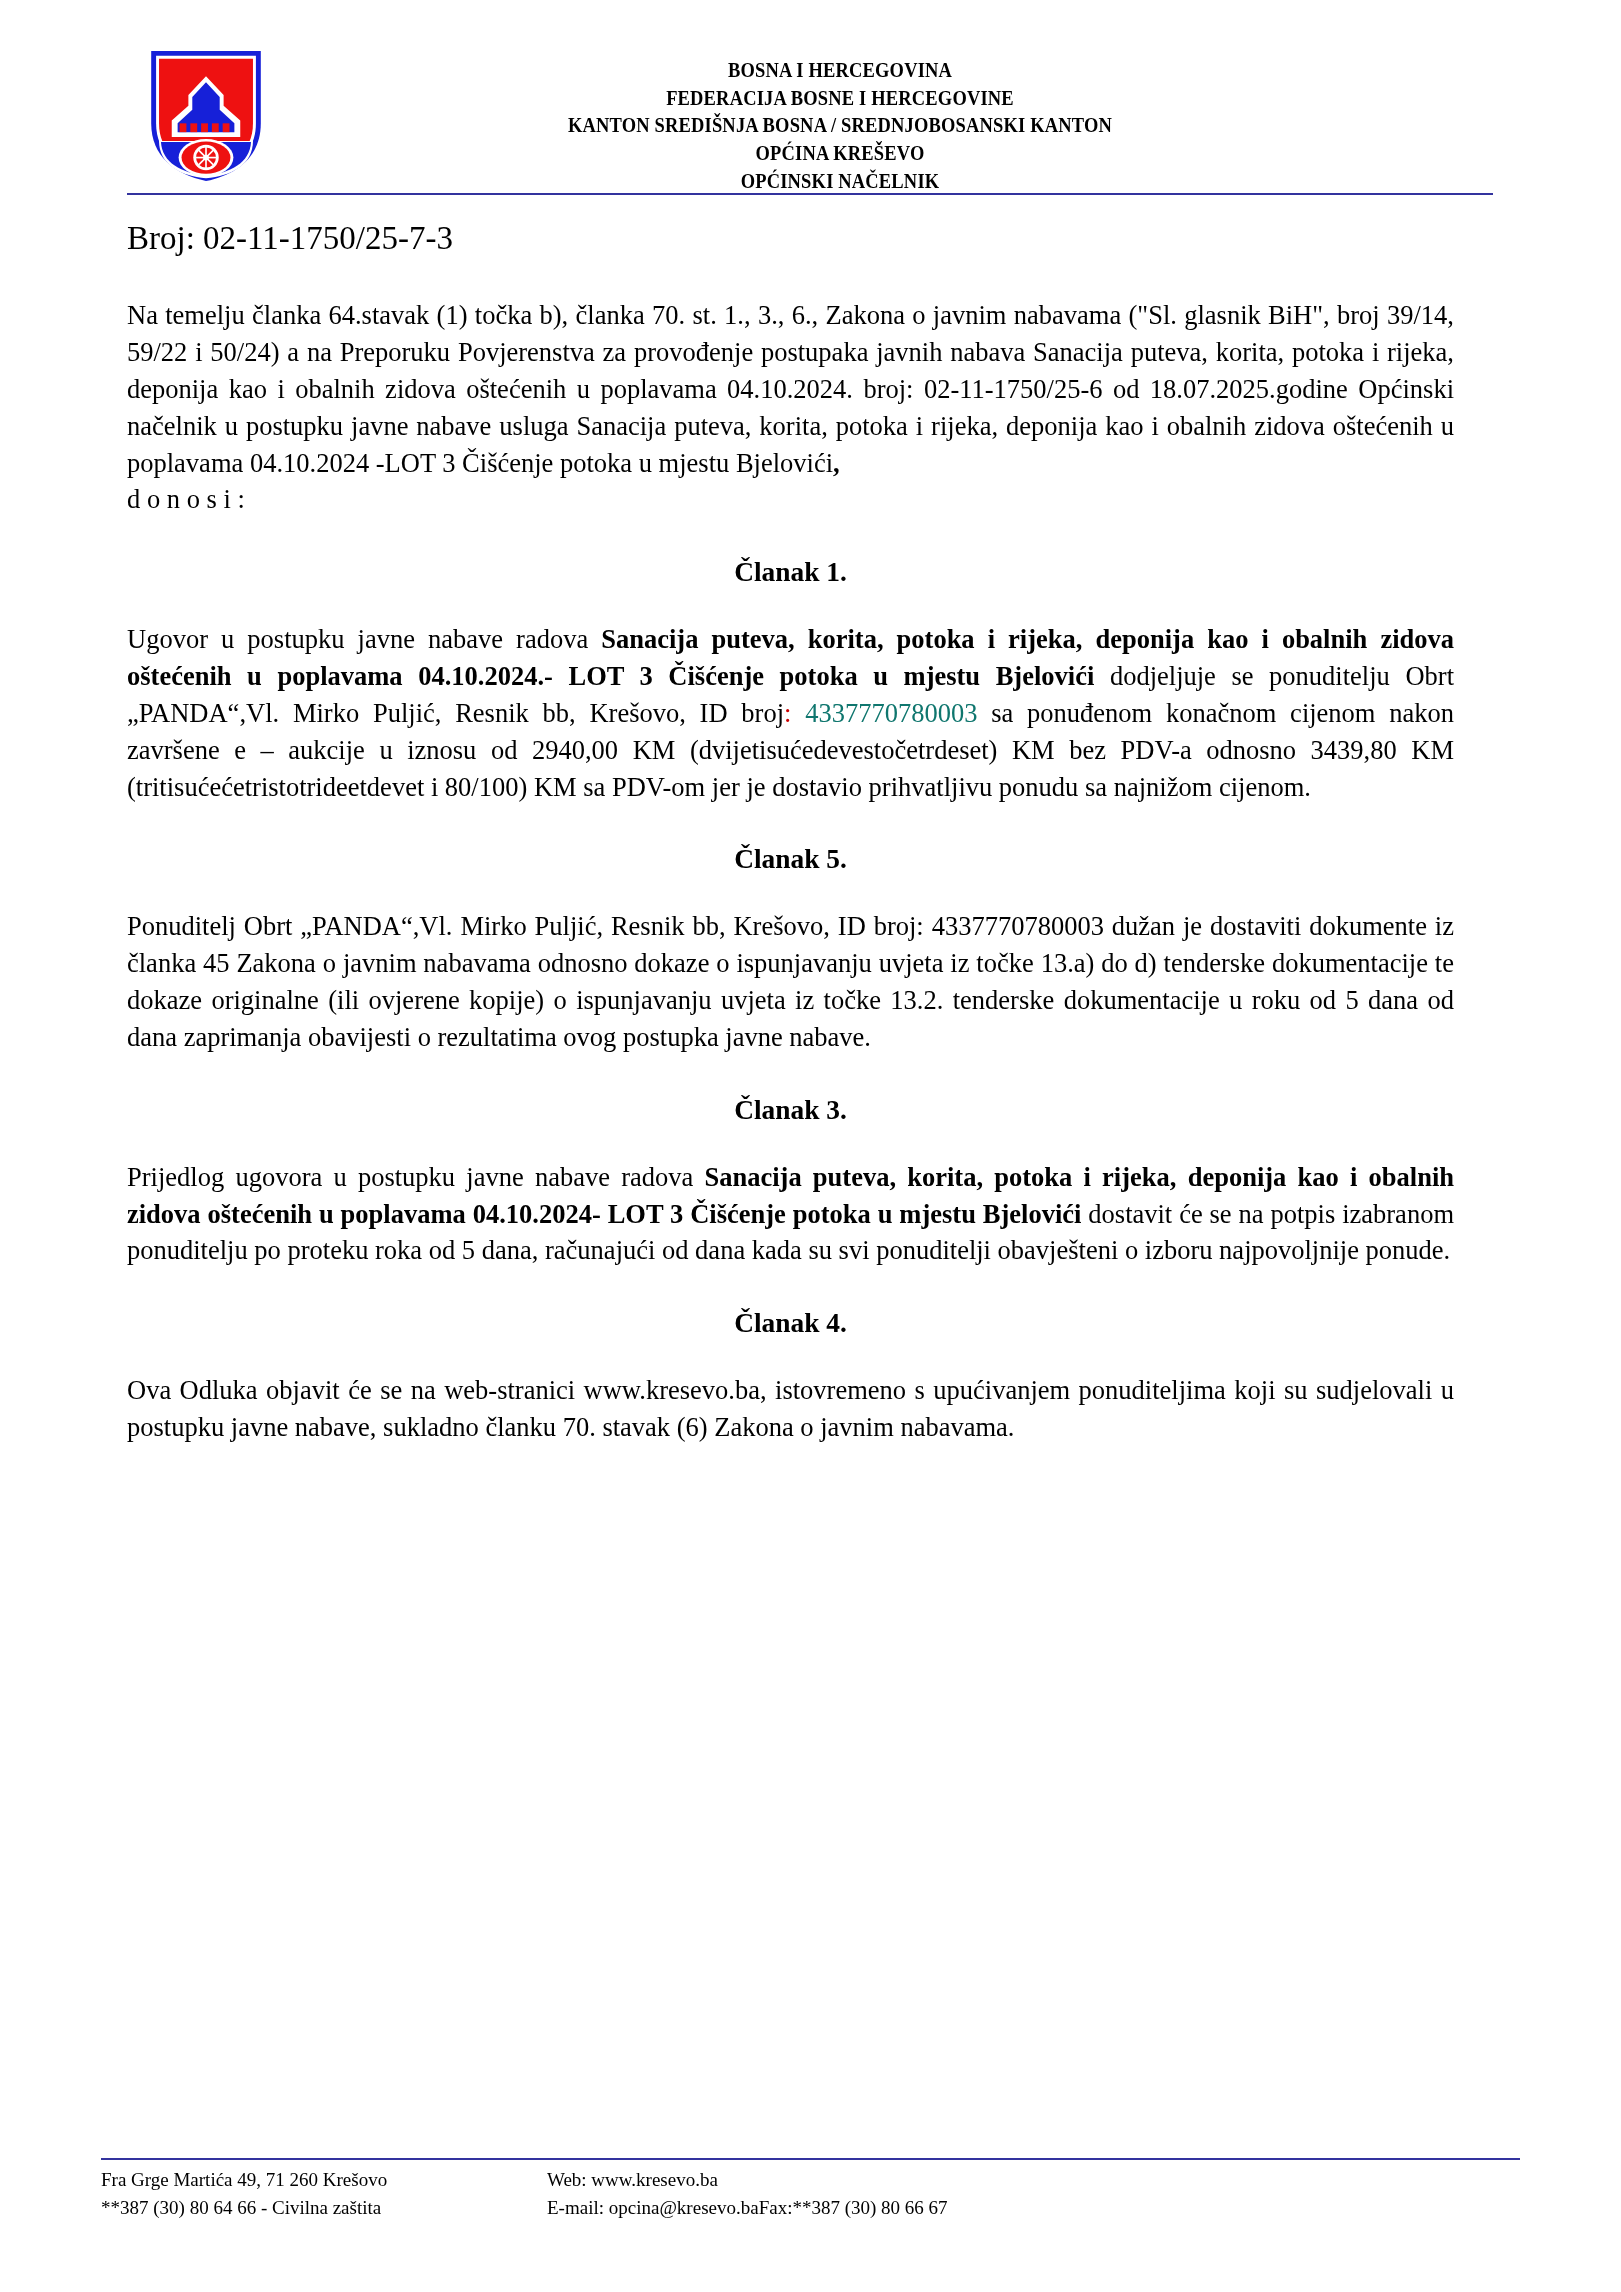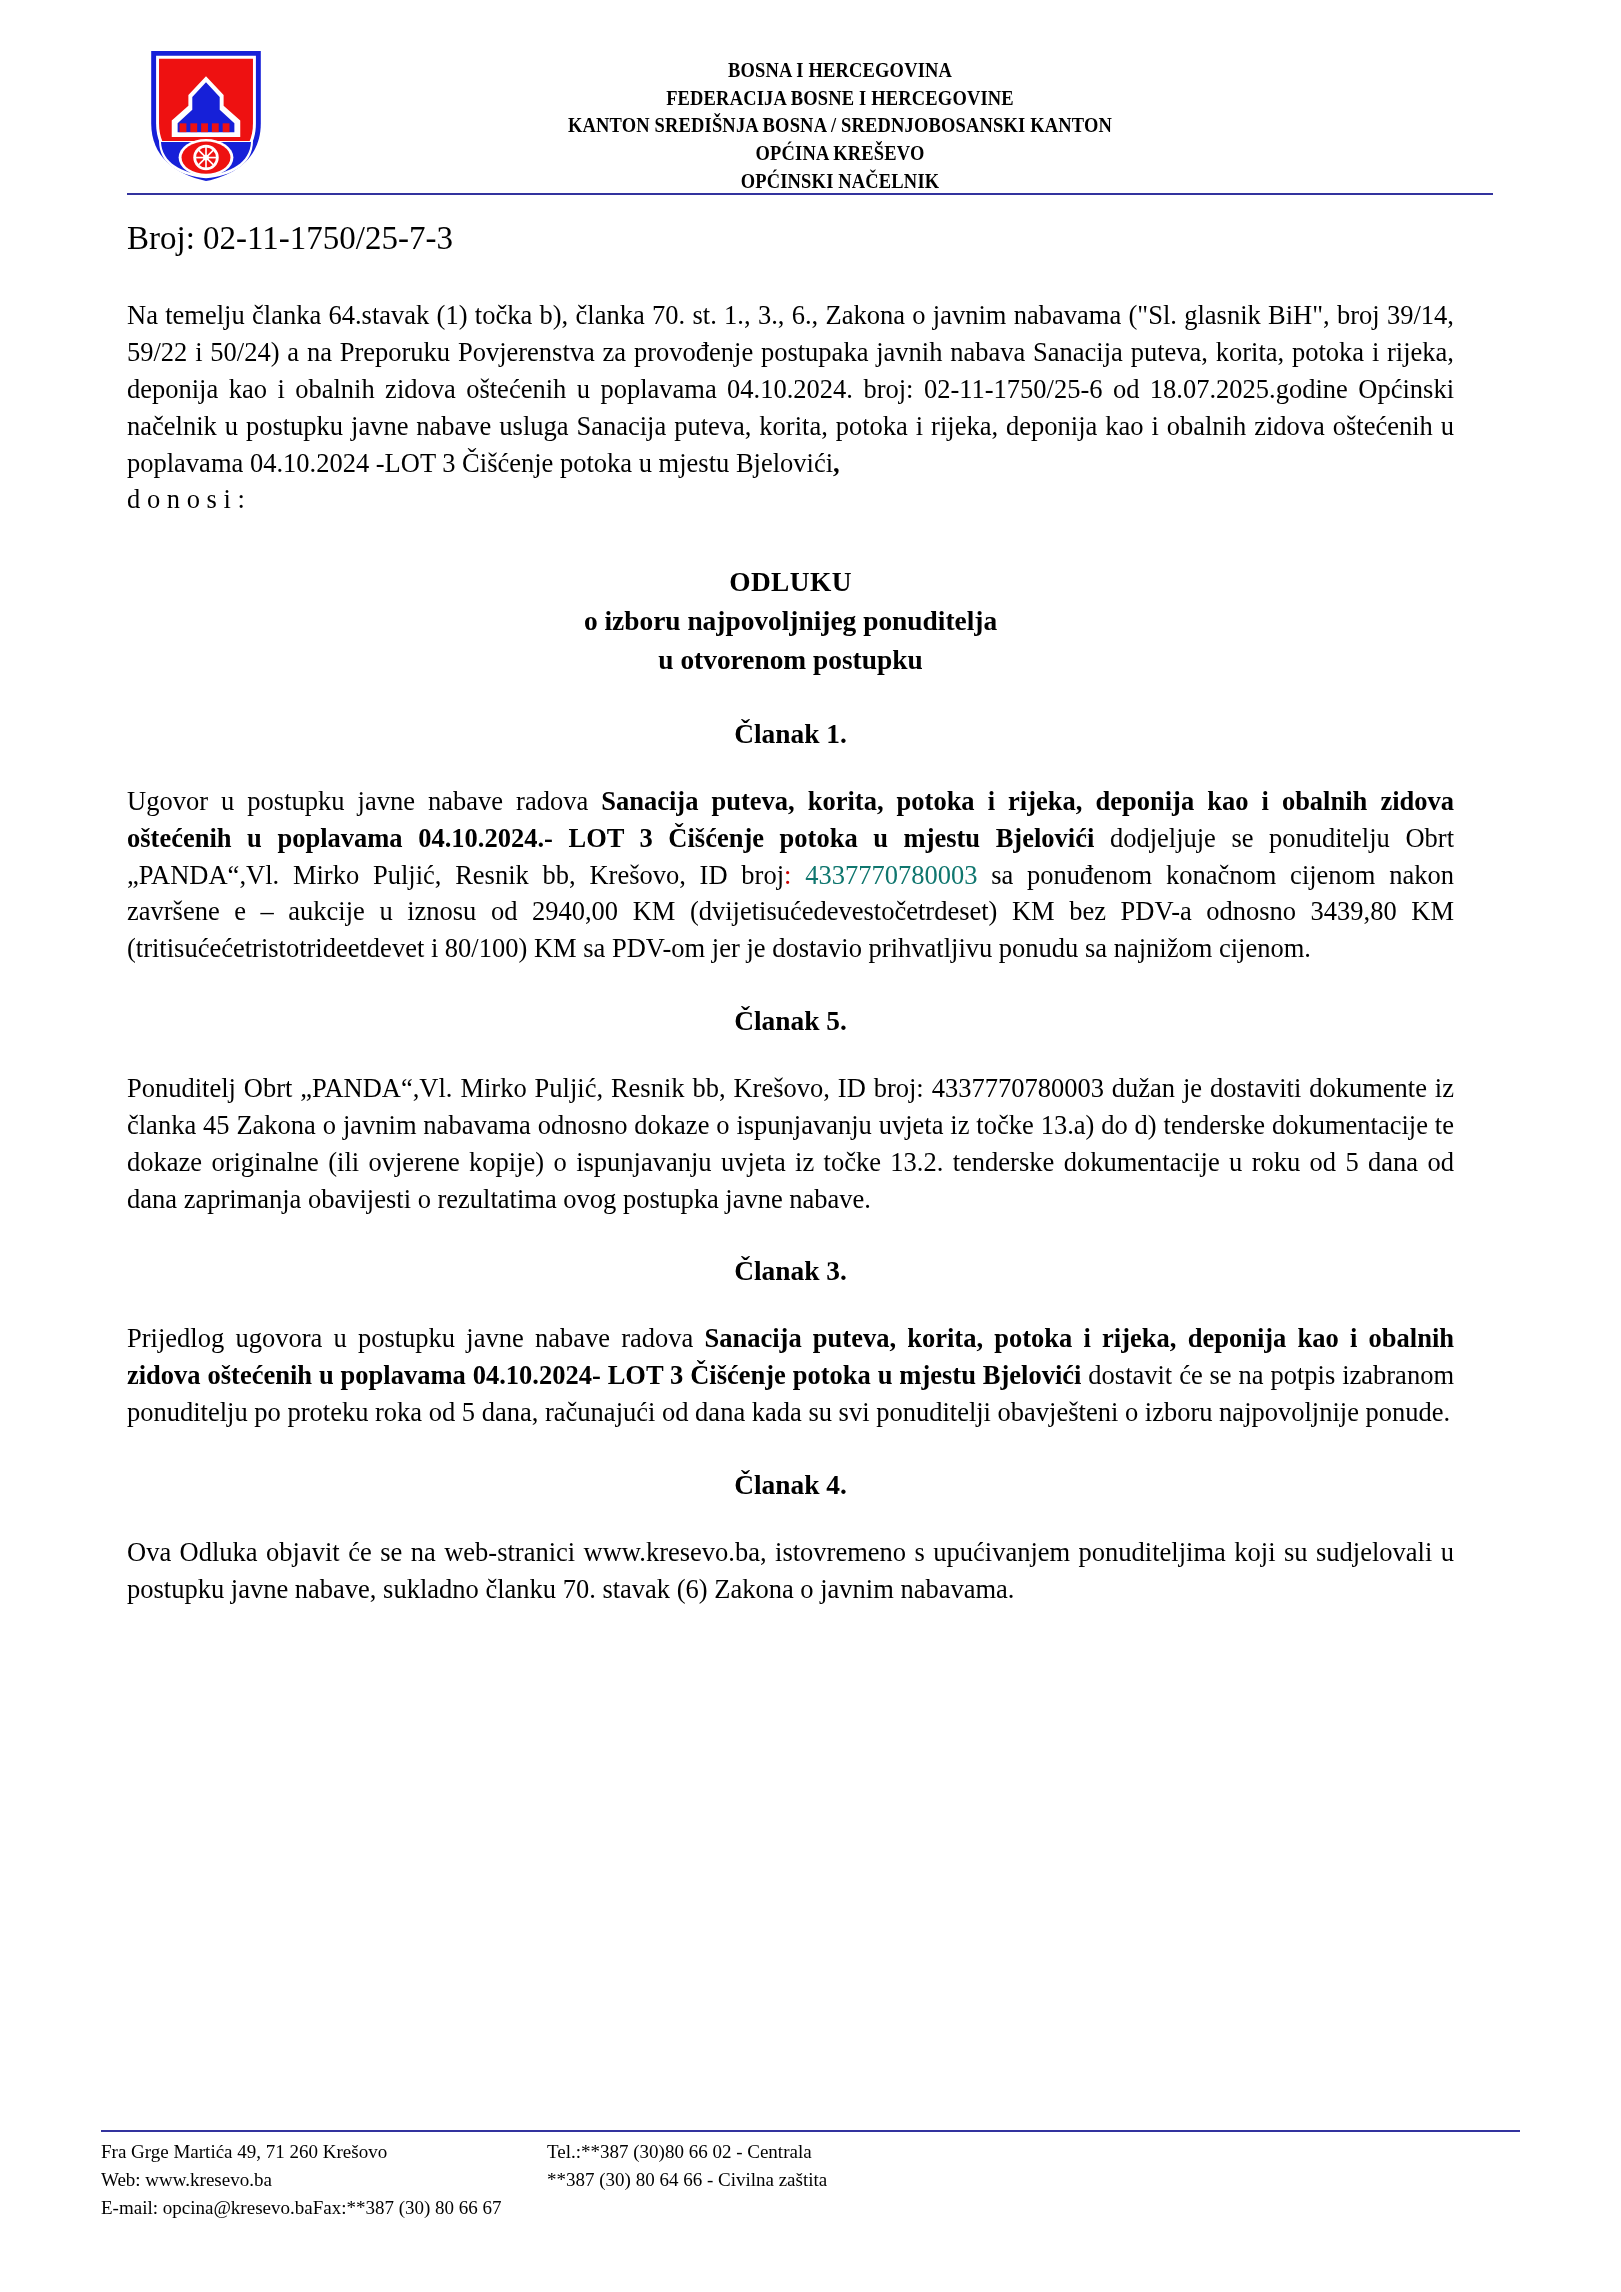--- a/index.html
+++ b/index.html
@@ -195,45 +195,39 @@
   <hr class="rule-top">
 
   <div class="body-area">
 
     <div class="meta">
       <div class="line">Broj: 02-11-1750/25-7-3</div>
     </div>
 
     <p class="intro"><span>Na temelju članka 64.stavak (1) točka b), članka 70. st. 1., 3., 6., Zakona o javnim nabavama ("Sl. glasnik BiH", broj 39/14, 59/22 i 50/24) a na Preporuku Povjerenstva za provođenje postupaka javnih nabava Sanacija puteva, korita, potoka i rijeka, deponija kao i obalnih zidova oštećenih u poplavama 04.10.2024. broj: 02-11-1750/25-6 od 18.07.2025.godine Općinski načelnik u postupku javne nabave usluga Sanacija puteva, korita, potoka i rijeka, deponija kao i obalnih zidova oštećenih u poplavama 04.10.2024 -LOT 3 Čišćenje potoka u mjestu Bjelovići</span><b>,</b><br><span>d o n o s i :</span></p>
 
-    <div class="title-block">
-      <div class="t-main">ODLUKU</div>
-      <div class="t-sub">o izboru najpovoljnijeg ponuditelja</div>
-      <div class="t-sub">u otvorenom postupku</div>
-    </div>
 
     <div class="clanak">Članak 1.</div>
     <p><span>Ugovor u postupku javne nabave radova </span><b>Sanacija puteva, korita, potoka i rijeka, deponija kao i obalnih zidova oštećenih u poplavama 04.10.2024.- LOT 3 Čišćenje potoka u mjestu Bjelovići</b><span>  dodjeljuje se ponuditelju Obrt „PANDA“,Vl. Mirko Puljić, Resnik bb, Krešovo, ID broj</span><span class="red-colon">:</span><span class="id-num"> 4337770780003</span><span> sa ponuđenom konačnom cijenom nakon završene e – aukcije u iznosu od 2940,00 KM (dvijetisućedevestočetrdeset) KM bez PDV-a odnosno 3439,80 KM (tritisućećetristotrideetdevet i 80/100) KM sa PDV-om jer je dostavio prihvatljivu ponudu sa najnižom cijenom.</span></p>
 
     <div class="clanak">Članak 5.</div>
     <p>Ponuditelj  Obrt „PANDA“,Vl. Mirko Puljić, Resnik bb, Krešovo, ID broj: 4337770780003 dužan je dostaviti dokumente iz članka 45 Zakona o javnim nabavama odnosno  dokaze o ispunjavanju uvjeta iz točke 13.a) do d) tenderske dokumentacije te dokaze originalne (ili ovjerene kopije)  o ispunjavanju uvjeta iz točke 13.2. tenderske dokumentacije u roku od 5 dana od dana zaprimanja obavijesti o rezultatima ovog postupka javne nabave.</p>
 
     <div class="clanak">Članak 3.</div>
     <p><span>Prijedlog ugovora u postupku javne nabave radova </span><b>Sanacija puteva, korita, potoka i rijeka, deponija kao i obalnih zidova oštećenih u poplavama 04.10.2024- LOT 3 Čišćenje potoka u mjestu Bjelovići</b><span>  dostavit će se na potpis izabranom ponuditelju po proteku roka od 5 dana, računajući od dana kada su svi ponuditelji obavješteni o izboru najpovoljnije ponude.</span></p>
 
     <div class="clanak">Članak 4.</div>
     <p>Ova Odluka objavit će se na web-stranici www.kresevo.ba, istovremeno s upućivanjem ponuditeljima koji su sudjelovali u postupku javne nabave, sukladno članku 70. stavak (6) Zakona o javnim nabavama.</p>
 
   </div>
 
   <div class="footer">
     <hr class="rule-bottom">
     <div class="footer-grid">
       <div>Fra Grge Martića 49, 71 260 Krešovo</div>
-      <div class="rgt">Tel.:**387 (30)80 66 02  - Centrala</div>
       <div>Web: www.kresevo.ba</div>
       <div class="rgt">**387 (30) 80 64 66  - Civilna zaštita</div>
       <div>E-mail: opcina@kresevo.baFax:**387 (30) 80 66  67</div>
       <div class="rgt"></div>
     </div>
   </div>
 
 </div>
 
 

